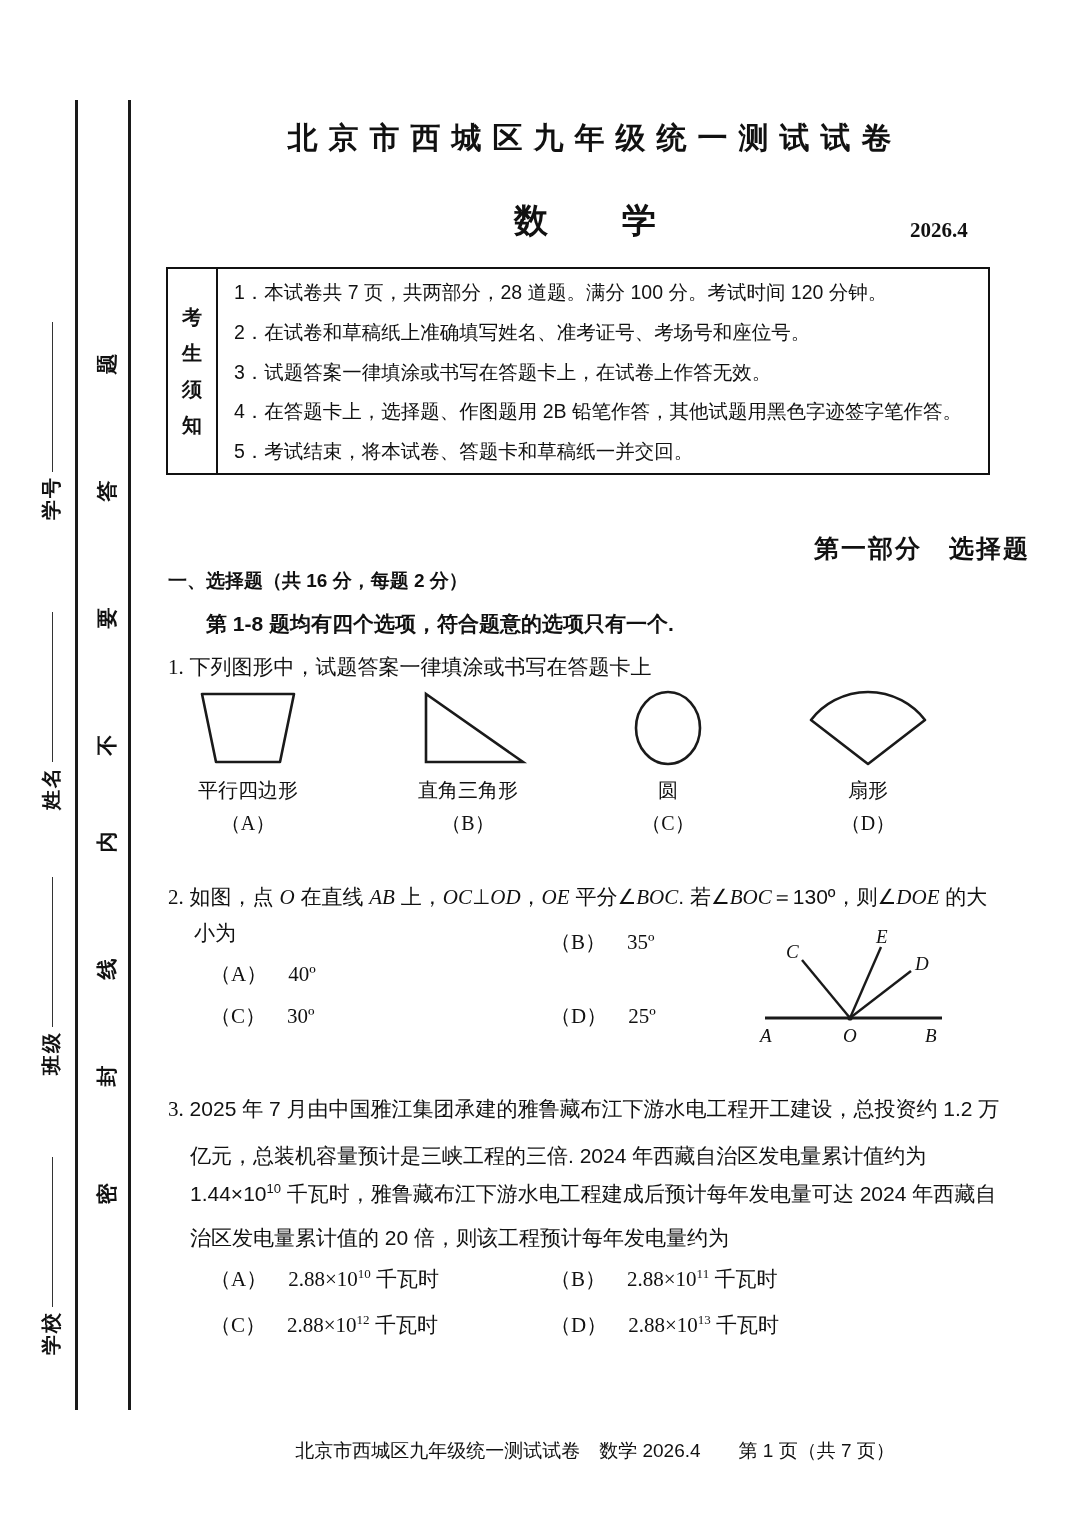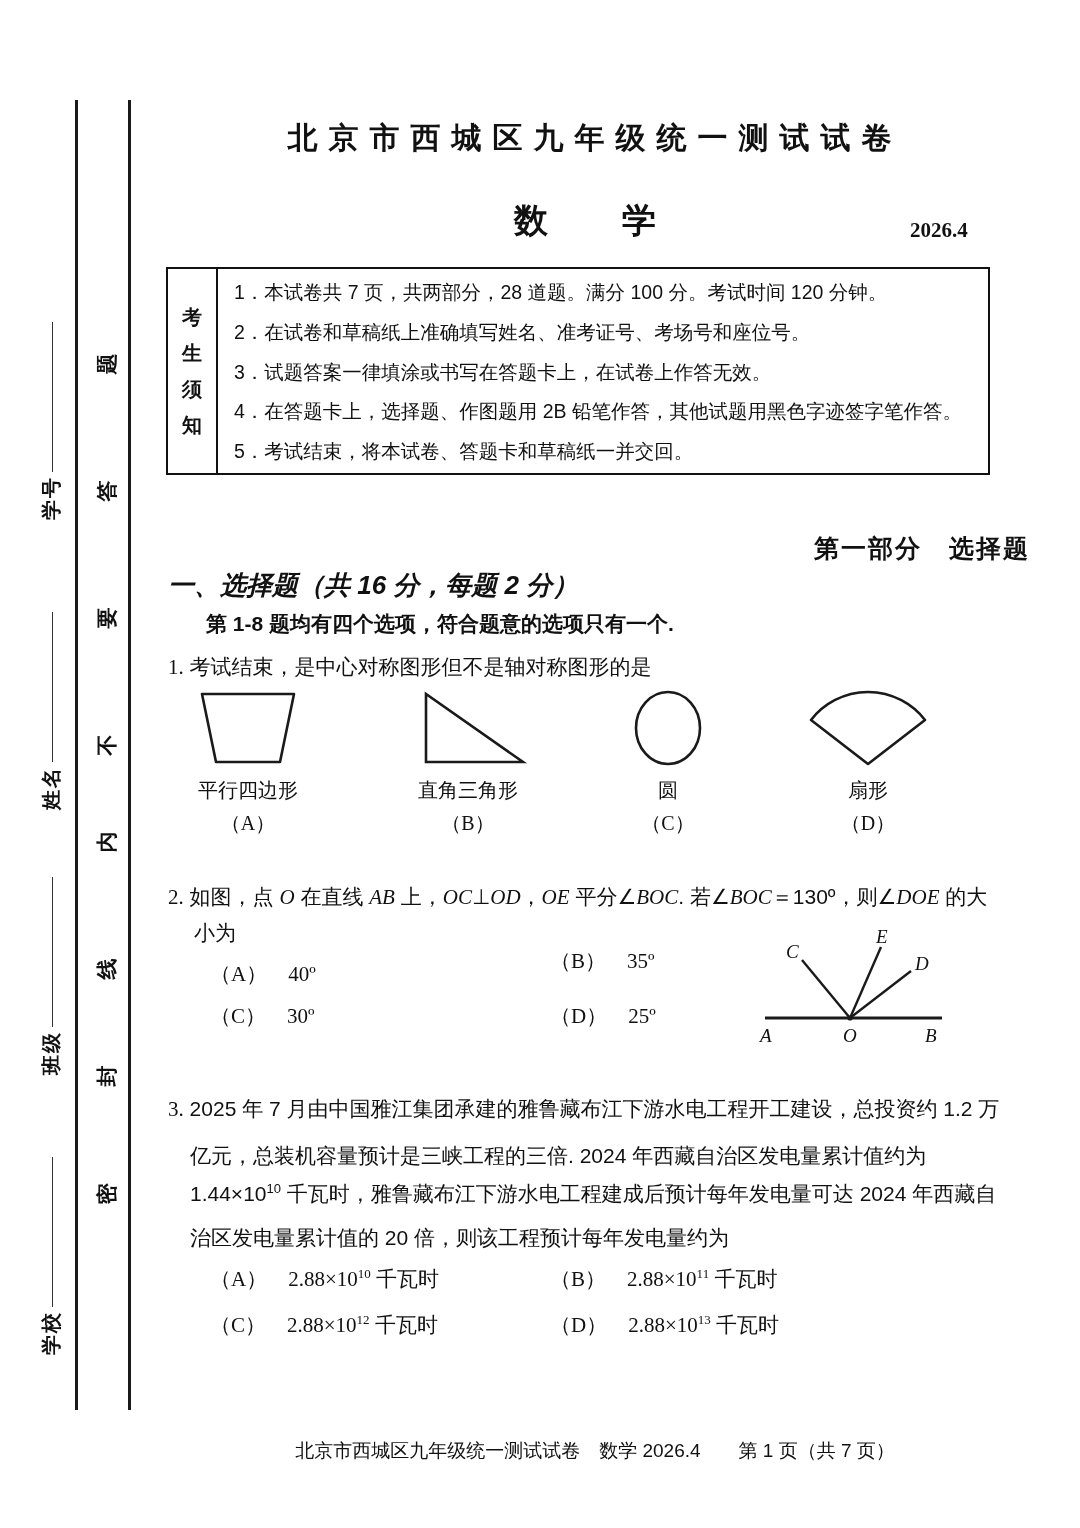--- a/index.html
+++ b/index.html
@@ -148,22 +148,21 @@
     font-size: 25px;
     letter-spacing: 2px;
     margin-top: 24px;
   }
 
   #section-heading {
     position: absolute;
     left: 18px; top: 568px;
     font-family: "Liberation Sans", "DejaVu Sans", sans-serif;
     font-weight: 700;
-    font-size: 26px;
-    font-style: italic;
+    font-size: 19px;
   }
   #section-note {
     position: absolute;
     left: 56px; top: 610px;
     font-family: "Liberation Sans", "DejaVu Sans", sans-serif;
     font-weight: 700;
     font-size: 21px;
   }
 
   
@@ -280,21 +279,21 @@
       <div class="notice-item">5．考试结束，将本试卷、答题卡和草稿纸一并交回。</div>
     </div>
   </div>
 
   <div id="part-heading">第一部分　选择题</div>
   <div id="section-heading">一、选择题（共 16 分，每题 2 分）</div>
   <div id="section-note">第 1-8 题均有四个选项，符合题意的选项只有一个.</div>
 
   <div class="q-stem" style="left:18px; top:650px;">
     <span class="q-num">1.</span>
-    <span>考试结束，是中心对称图形但不是轴对称图形的是</span>
+    <span>下列图形中，试题答案一律填涂或书写在答题卡上</span>
   </div>
 
   <div id="q1-figs">
 
     <div class="fig-cell" style="left:-20px; top:0;">
       <div class="fig-canvas">
         <svg width="150" height="82" viewBox="0 0 150 82">
           <polygon points="43,76 29,8 121,8 107,76" fill="none" stroke="#1a1a1a" stroke-width="2.6" stroke-linejoin="round" transform="translate(0,0) matrix(1,0,0,1,0,0)"></polygon>
         </svg>
       </div>
@@ -334,21 +333,21 @@
   </div>
 
   <div class="q-stem" style="left:18px; top:880px; width:850px;">
     <span class="q-num">2.</span>
     <span>如图，点 </span><span class="ital">O</span><span> 在直线 </span><span class="ital">AB</span><span> 上，</span><span class="ital">OC</span><span>⊥</span><span class="ital">OD</span><span>，</span><span class="ital">OE</span><span> 平分∠</span><span class="ital">BOC</span><span>. 若∠</span><span class="ital">BOC</span><span>＝130º，则∠</span><span class="ital">DOE</span><span> 的大</span>
   </div>
   <div class="q-stem" style="left:44px; top:916px;">小为</div>
 
   <div class="opt-row" style="left:0; top:0;">
     <span class="opt" style="left:60px;  top:960px;"><span>（A）</span>　<span>40º</span></span>
-    <span class="opt" style="left:400px; top:947px;"><span>（B）</span>　<span>35º</span></span>
+    <span class="opt" style="left:400px; top:928px;"><span>（B）</span>　<span>35º</span></span>
     <span class="opt" style="left:60px;  top:1002px;"><span>（C）</span>　<span>30º</span></span>
     <span class="opt" style="left:400px; top:1002px;font-family:Liberation Serif, serif;"><span>（D）</span>　<span>25º</span></span>
   </div>
 
   <div id="q2-diagram">
     <svg width="210" height="120" viewBox="0 0 210 120">
 
       <line x1="15" y1="88" x2="192" y2="88" stroke="#1a1a1a" stroke-width="3"></line>
 
       <line x1="100" y1="88" x2="52" y2="30" stroke="#1a1a1a" stroke-width="2.4"></line>

